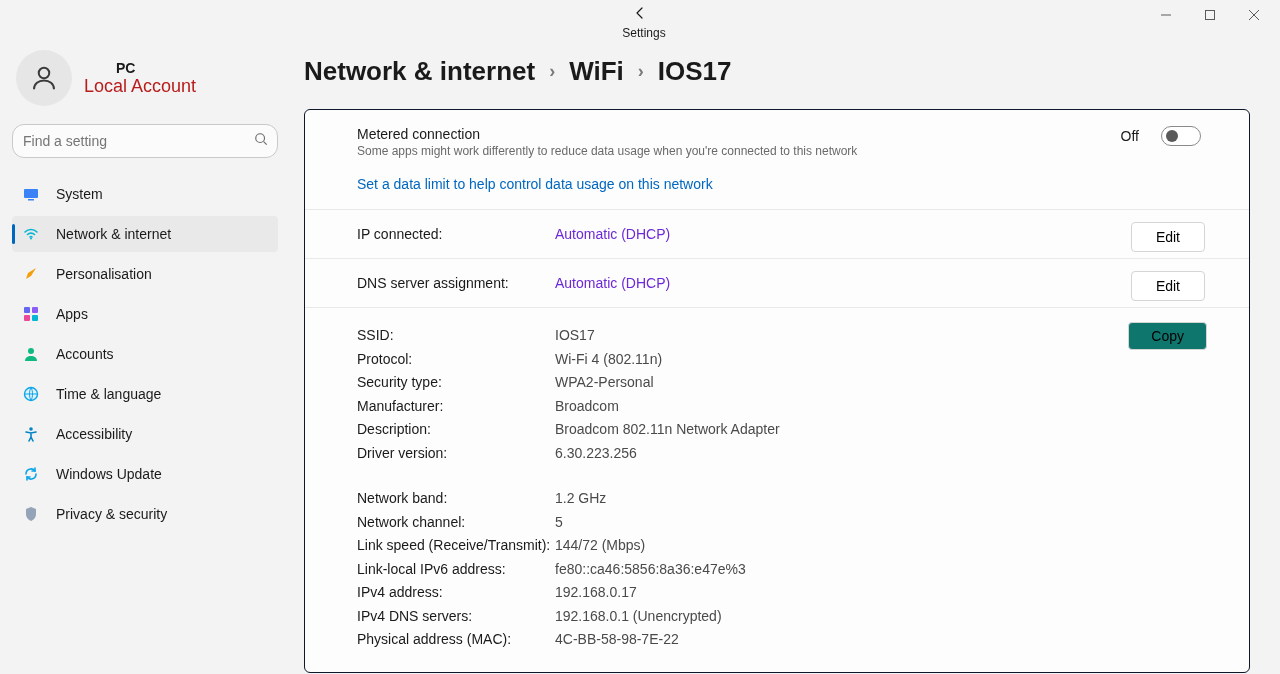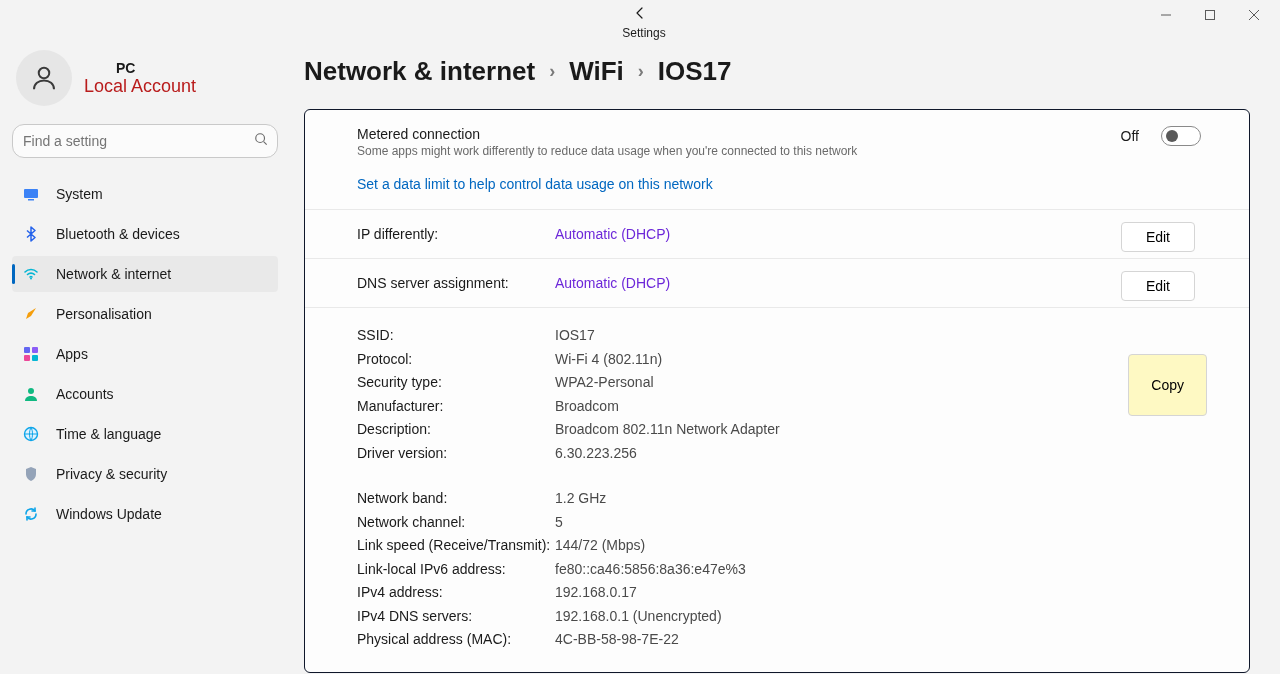--- a/index.html
+++ b/index.html
@@ -211,51 +211,50 @@
       flex: 1;
     }
     .edit-btn {
       background: #fff;
       border: 1px solid #d5d5d5;
       border-radius: 4px;
       padding: 6px 24px;
       font-size: 14px;
       cursor: pointer;
       position: absolute;
-      right: 54px;
+      right: 44px;
       top: 12px;
     }
     .props-section {
       padding: 16px 48px 20px 52px;
       position: relative;
     }
     .prop-row {
       display: flex;
       line-height: 23.5px;
     }
     .prop-row .plabel {
       width: 198px;
       font-size: 14px;
     }
     .prop-row .pvalue {
       font-size: 14px;
       color: #4a4a4a;
     }
     .prop-gap { height: 22px; }
     .copy-btn {
-      background: #fef9c3;
+      background: #0f766e;
       border: 1px solid #d5d5d5;
       border-radius: 4px;
-      padding: 22px 22px;
+      padding: 5px 22px;
       font-size: 14px;
       cursor: pointer;
       position: absolute;
       right: 42px;
       top: 14px;
-      margin-top: 32px;
     }
   </style>
 </head>
 <body>
 
 <div class="titlebar">
   <div class="back-btn">
     <svg width="16" height="16" viewBox="0 0 16 16">
         <path d="M10 3 L5 8 L10 13" stroke="#1a1a1a" stroke-width="1.2" fill="none" stroke-linecap="round" stroke-linejoin="round"></path>
       </svg>
@@ -307,28 +306,20 @@
     <div class="nav">
       <div class="nav-item">
         <span class="nav-ico">
             <svg width="16" height="16" viewBox="0 0 16 16">
               <rect x="1" y="3" width="14" height="9" rx="1" fill="#3b82f6"></rect>
               <rect x="5" y="13" width="6" height="1.5" fill="#3b82f6"></rect>
             </svg>
           </span>
         <span>System</span>
       </div>
-      <div class="nav-item">
-        <span class="nav-ico">
-            <svg width="16" height="16" viewBox="0 0 16 16">
-              <path d="M8 1l4 3.5L8 8l4 3.5L8 15V1zM4 4.5L8 8 4 11.5" stroke="#2563eb" stroke-width="1.5" fill="none" stroke-linejoin="round"></path>
-            </svg>
-          </span>
-        <span>Bluetooth &amp; devices</span>
-      </div>
       <div class="nav-item active">
         <span class="nav-ico">
             <svg width="16" height="16" viewBox="0 0 16 16">
               <path d="M2 6c3.3-3.3 8.7-3.3 12 0M4.5 8.5c1.9-1.9 5.1-1.9 7 0M7 11c.6-.6 1.4-.6 2 0" stroke="#06b6d4" stroke-width="1.6" fill="none" stroke-linecap="round"></path>
               <circle cx="8" cy="12.5" r="1" fill="#06b6d4"></circle>
             </svg>
           </span>
         <span>Network &amp; internet</span>
       </div>
       <div class="nav-item">
@@ -364,33 +355,42 @@
             <svg width="16" height="16" viewBox="0 0 16 16">
               <circle cx="8" cy="8" r="6.5" stroke="#0ea5e9" stroke-width="1.4" fill="#e0f2fe"></circle>
               <path d="M2 8h12M8 2c2 2 2 10 0 12M8 2c-2 2-2 10 0 12" stroke="#0ea5e9" stroke-width="1" fill="none"></path>
             </svg>
           </span>
         <span>Time &amp; language</span>
       </div>
       <div class="nav-item">
         <span class="nav-ico">
             <svg width="16" height="16" viewBox="0 0 16 16">
-              <path d="M8 1l5 2v5c0 3.5-2.5 6-5 7-2.5-1-5-3.5-5-7V3l5-2z" fill="#94a3b8"></path>
-            </svg>
-          </span>
-        <span>Privacy &amp; security</span>
+              <circle cx="8" cy="3" r="1.8" fill="#0284c7"></circle>
+              <path d="M3 6l5 1 5-1M8 7v4l-2 4M8 11l2 4" stroke="#0284c7" stroke-width="1.6" fill="none" stroke-linecap="round"></path>
+            </svg>
+          </span>
+        <span>Accessibility</span>
       </div>
       <div class="nav-item">
         <span class="nav-ico">
             <svg width="16" height="16" viewBox="0 0 16 16">
               <path d="M3 8a5 5 0 019-3M13 8a5 5 0 01-9 3" stroke="#0ea5e9" stroke-width="1.6" fill="none" stroke-linecap="round"></path>
               <path d="M12 2v3h-3M4 14v-3h3" stroke="#0ea5e9" stroke-width="1.6" fill="none" stroke-linecap="round"></path>
             </svg>
           </span>
         <span>Windows Update</span>
+      </div>
+      <div class="nav-item">
+        <span class="nav-ico">
+            <svg width="16" height="16" viewBox="0 0 16 16">
+              <path d="M8 1l5 2v5c0 3.5-2.5 6-5 7-2.5-1-5-3.5-5-7V3l5-2z" fill="#94a3b8"></path>
+            </svg>
+          </span>
+        <span>Privacy &amp; security</span>
       </div>
     </div>
   </div>
 
   <div class="content">
     <div class="breadcrumb">
       <span class="crumb-link">Network &amp; internet</span>
       <span class="sep">›</span>
       <span class="crumb-link">WiFi</span>
       <span class="sep">›</span>
@@ -409,21 +409,21 @@
             <div class="toggle">
                 <div class="knob"></div>
               </div>
           </div>
         </div>
         <a class="link">Set a data limit to help control data usage on this network</a>
       </div>
 
       <div class="section">
         <div class="row">
-          <div class="rlabel">IP differently:</div>
+          <div class="rlabel">IP connected:</div>
           <div class="rvalue">Automatic (DHCP)</div>
         </div>
         <button class="edit-btn">Edit</button>
       </div>
 
       <div class="section">
         <div class="row">
           <div class="rlabel">DNS server assignment:</div>
           <div class="rvalue">Automatic (DHCP)</div>
         </div>

